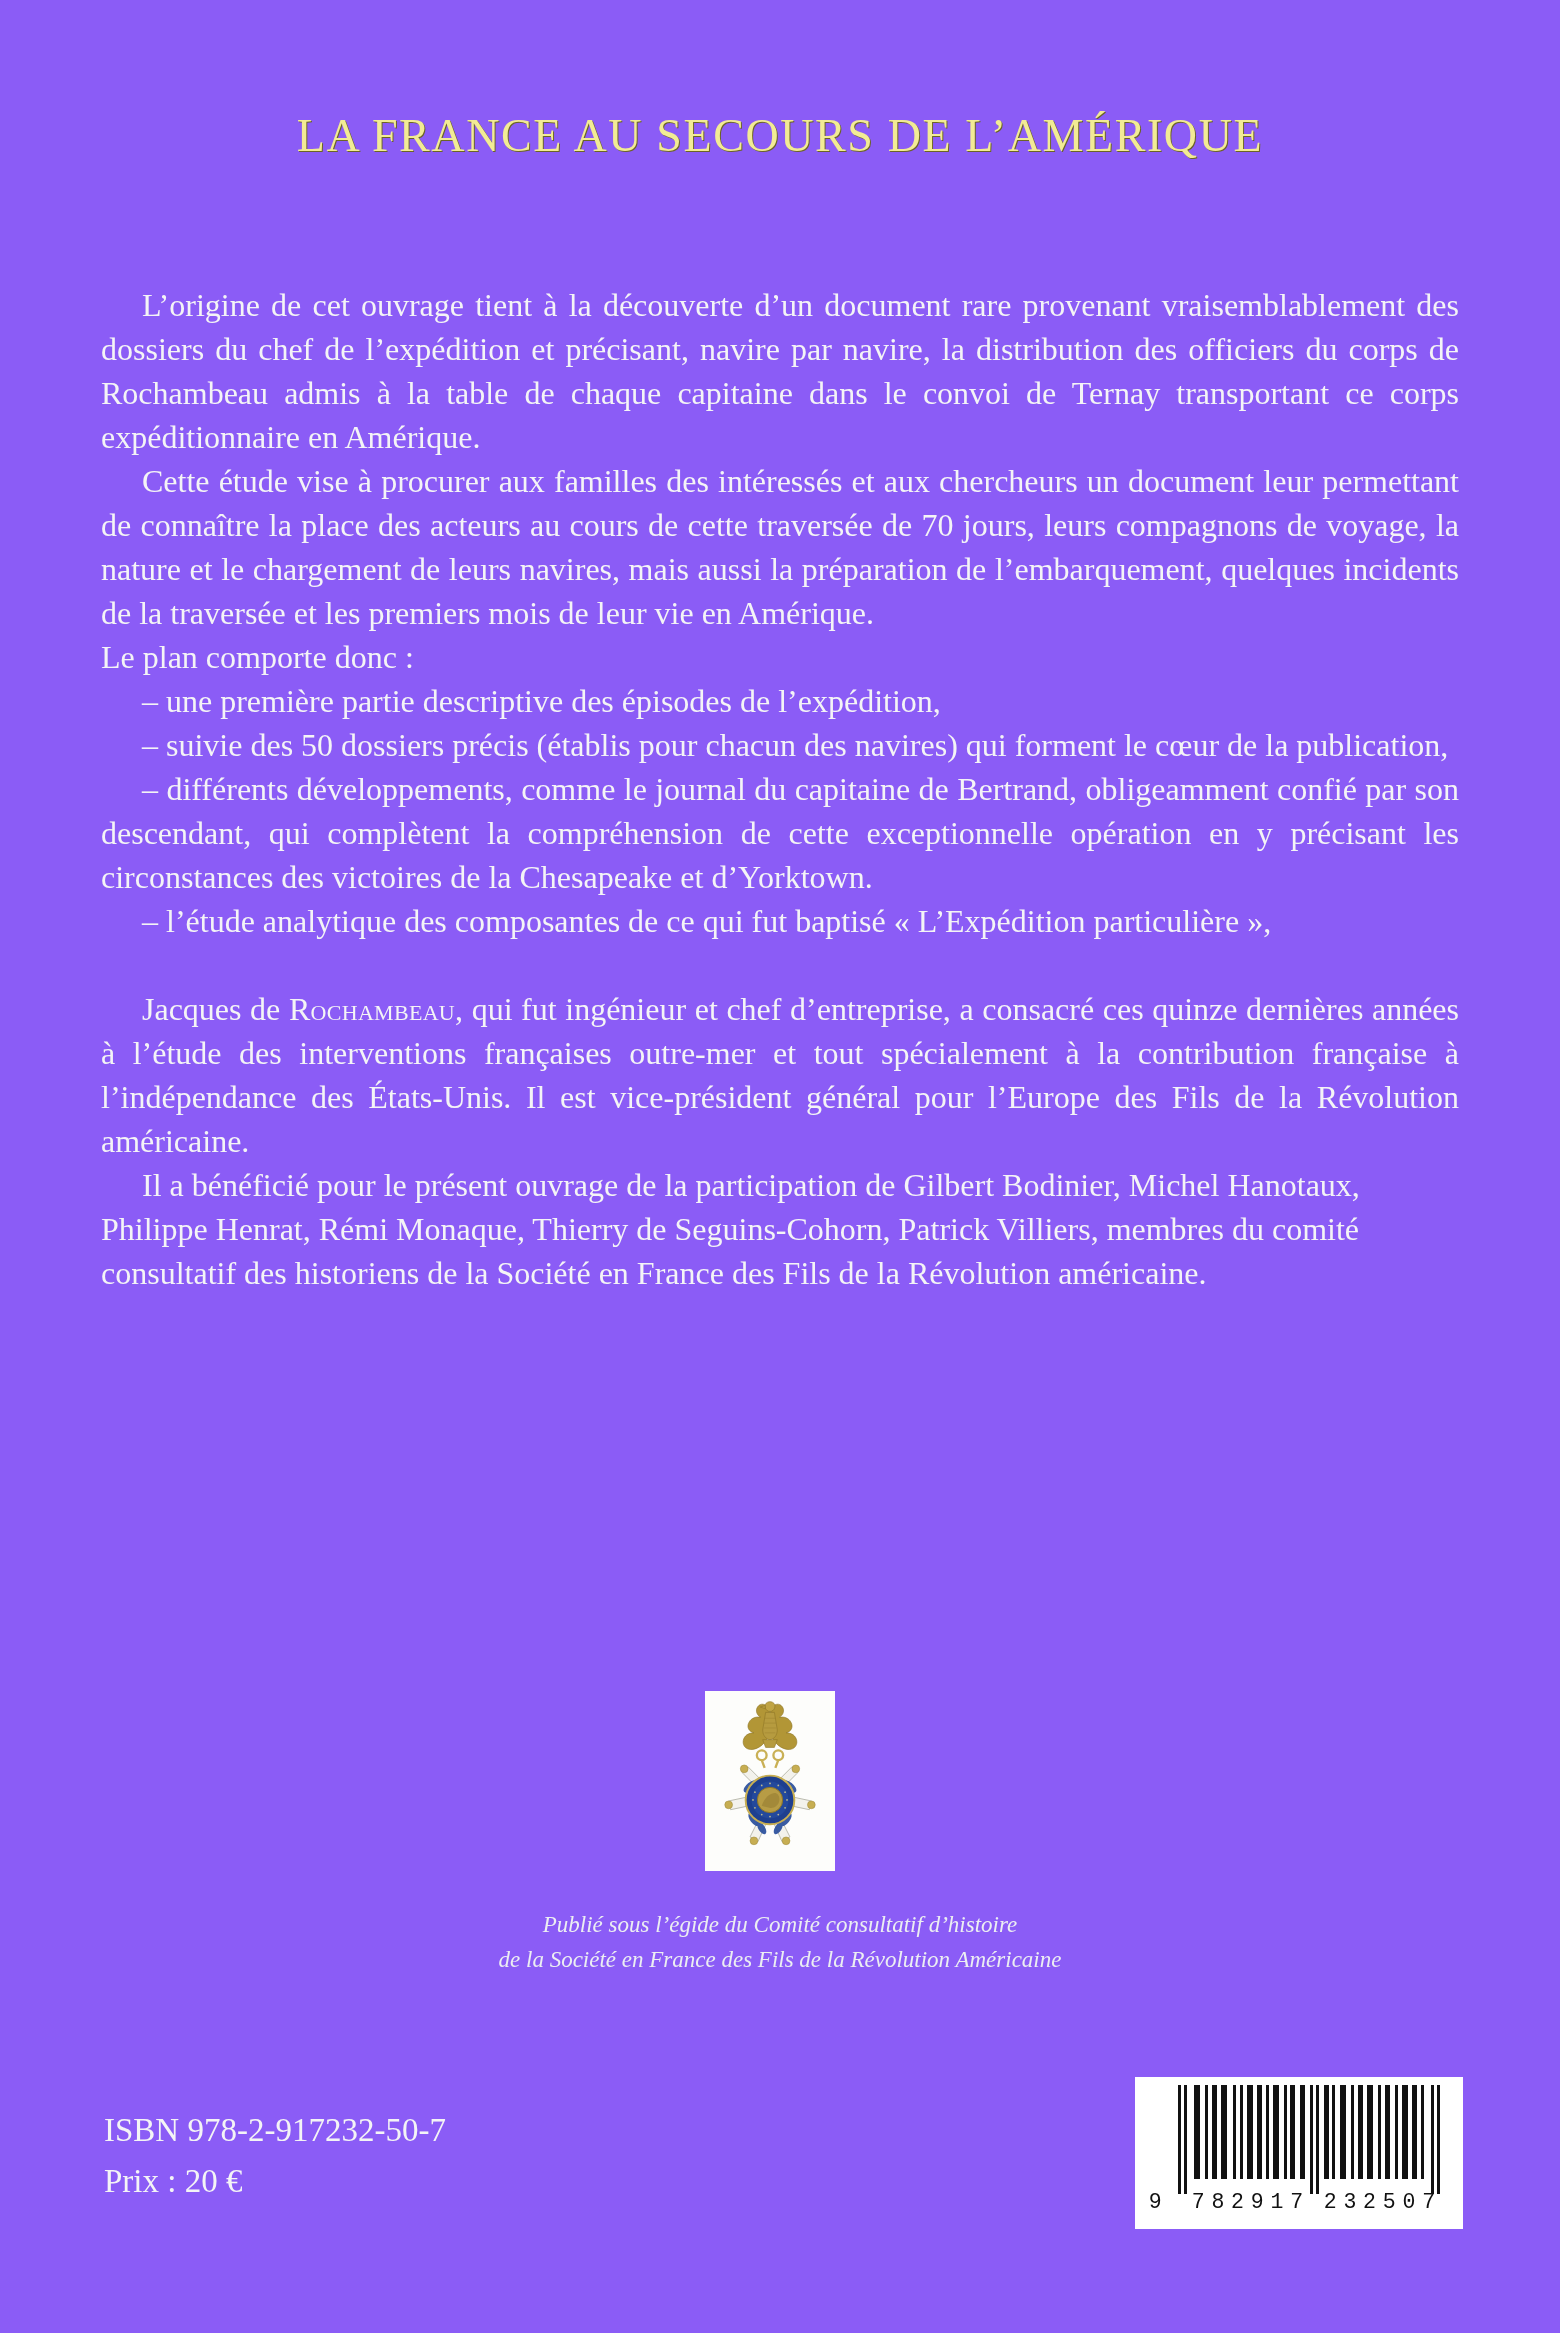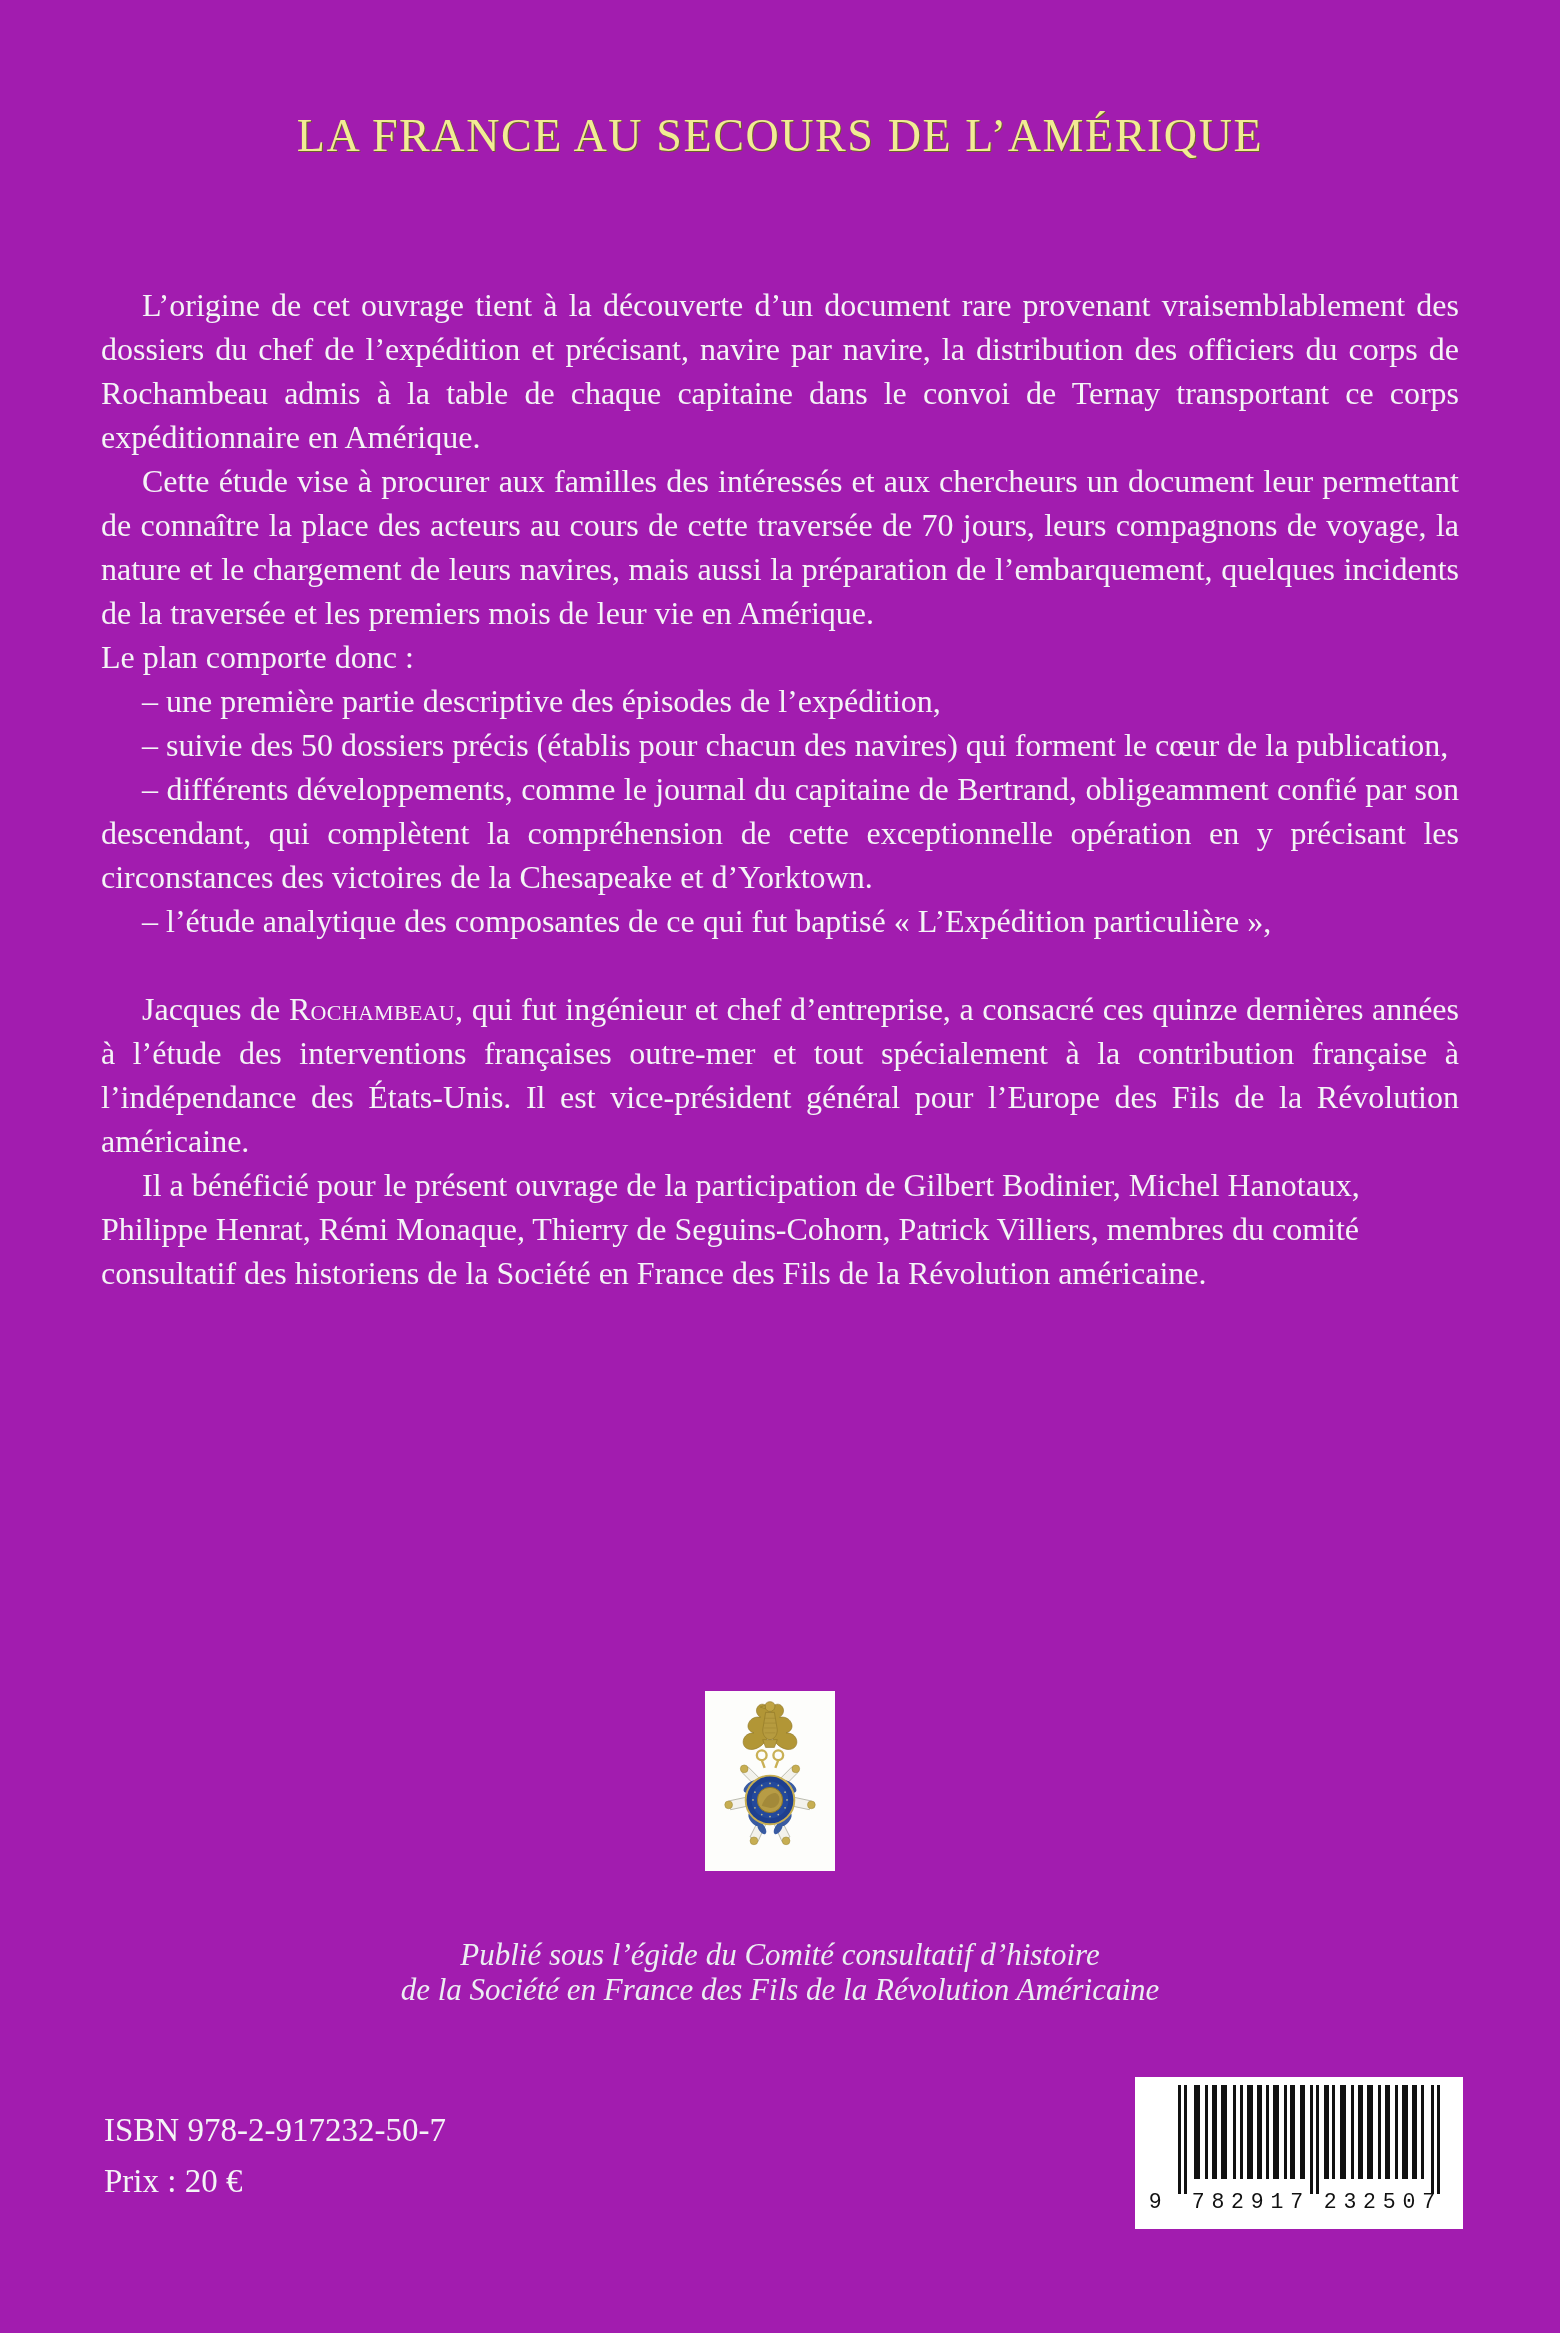--- a/index.html
+++ b/index.html
@@ -13,21 +13,21 @@
     background: #1b1b27;
     font-family: "Liberation Serif", "DejaVu Serif", serif;
     color: #ffffff;
     overflow: hidden;
     position: relative;
   }
 
   .cover {
     position: absolute;
     inset: 0;
-    background: #a21caf;
+    background: #8b5cf6;
   }
 
   
   .title {
     position: absolute;
     top: 109px;
     left: 0;
     width: 1560px;
     text-align: center;
     color: #f3ecA0;
@@ -82,24 +82,23 @@
   .emblem-svg { display:block; width:130px; height:180px; }
 
   
   .caption {
     position: absolute;
     left: 0;
     top: 1907px;
     width: 1560px;
     text-align: center;
     font-style: italic;
-    font-size: 31px;
+    font-size: 23px;
     line-height: 35px;
     color: #eceef2;
-    margin-top: 30px;
   }
 
   
   .isbn-block {
     position: absolute;
     left: 104px;
     top: 2105px;
     font-size: 33px;
     line-height: 51px;
     color: #f4f4f6;

